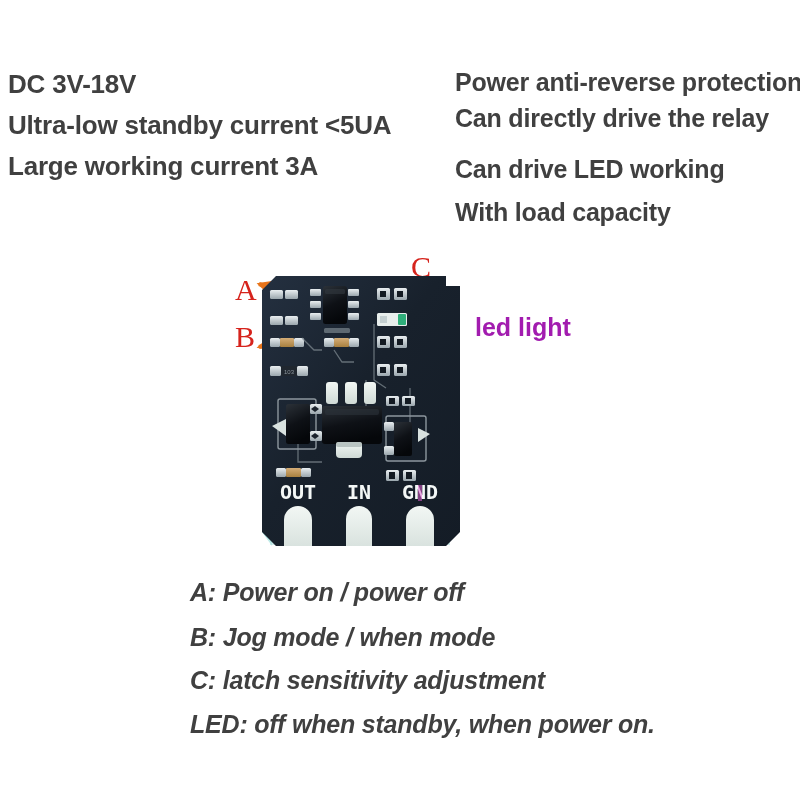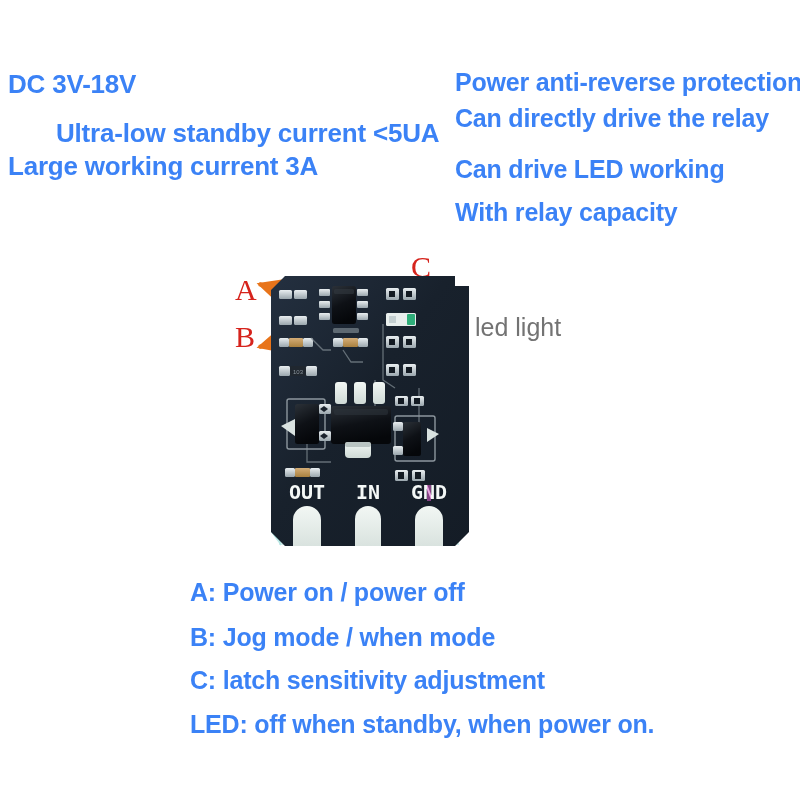--- a/index.html
+++ b/index.html
@@ -12,79 +12,79 @@
     width: 800px;
     height: 800px;
     background: #ffffff;
     overflow: hidden;
     font-family: "Liberation Sans", "DejaVu Sans", sans-serif;
   }
 
   
   .red-line {
     position: absolute;
-    color: #3b82f6;
+    color: #404040;
     font-weight: bold;
     white-space: nowrap;
     letter-spacing: -0.2px;
     font-family: "Liberation Sans", "DejaVu Sans", sans-serif;
   }
   .spec-left  { font-size: 26px; }
   .spec-right { font-size: 25px; }
-  .legend     { font-size: 25px; }
+  .legend     { font-size: 25px; font-style: italic; }
 
   
   .soft { filter: blur(0.25px); }
 
   
   .callout {
     position: absolute;
     color: #d6231c;
     font-family: "Liberation Serif", "DejaVu Serif", serif;
     font-size: 30px;
     font-weight: normal;
     line-height: 1;
   }
   .led-label {
     position: absolute;
-    color: #737373;
-    font-weight: normal;
+    color: #a21caf;
+    font-weight: bold;
     font-size: 25px;
     white-space: nowrap;
   }
 
   
   .arrow-svg { position: absolute; overflow: visible; }
 
   
   #pcb-wrap {
     position: absolute;
-    left: 271px;
+    left: 262px;
     top: 276px;
     width: 198px;
     height: 200px;
   }
   #pcb-svg { display: block; width: 198px; height: 270px; }
 </style>
 </head>
 <body>
 
 <div id="page">
 
   <div>
     <div class="red-line spec-left" style="left:8px; top:69px;">DC 3V-18V</div>
-    <div class="red-line spec-left soft" style="left:8px; top:118px;margin-left:48px;">Ultra-low standby current &lt;5UA</div>
+    <div class="red-line spec-left soft" style="left:8px; top:110px;">Ultra-low standby current &lt;5UA</div>
     <div class="red-line spec-left soft" style="left:8px; top:151px;">Large working current 3A</div>
   </div>
 
   <div>
     <div class="red-line spec-right" style="left:455px; top:68px;">Power anti-reverse protection</div>
     <div class="red-line spec-right soft" style="left:455px; top:104px;">Can directly drive the relay</div>
     <div class="red-line spec-right" style="left:455px; top:155px;">Can drive LED working</div>
-    <div class="red-line spec-right" style="left:455px; top:198px;">With relay capacity</div>
+    <div class="red-line spec-right" style="left:455px; top:198px;">With load capacity</div>
   </div>
 
   <div class="callout" style="left:235px; top:275px;">A</div>
   <div class="callout" style="left:235px; top:322px;">B</div>
   <div class="callout" style="left:411px; top:252px;">C</div>
   <div class="led-label" style="left:475px; top:313px;">led light</div>
 
   <svg class="arrow-svg" style="left:250px; top:278px;" width="75" height="30" viewBox="0 0 75 30">
     <defs>
       <marker id="ah1" markerWidth="7" markerHeight="7" refX="5.6" refY="3.2" orient="auto" markerUnits="strokeWidth">

